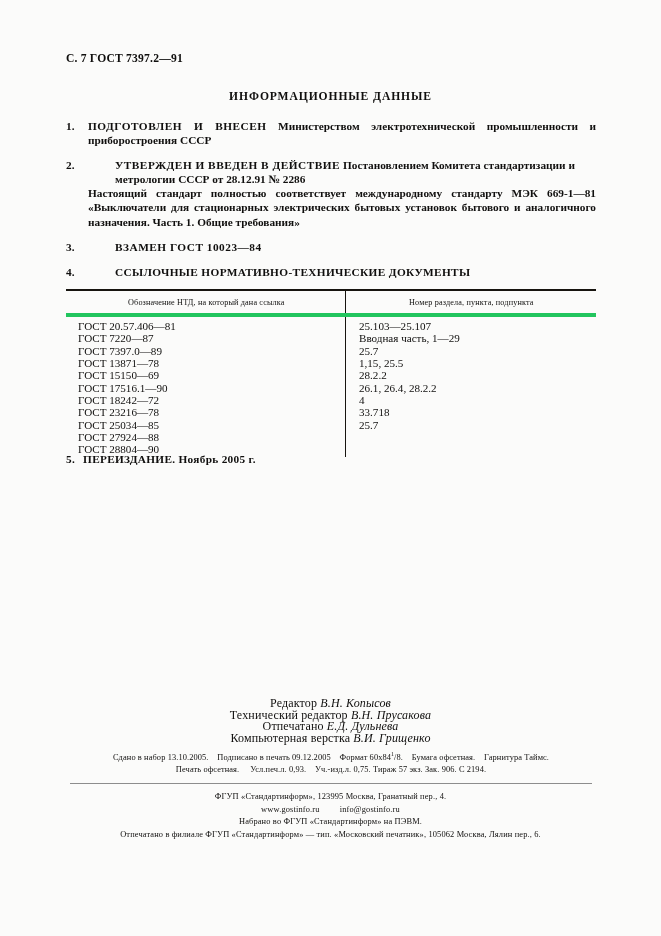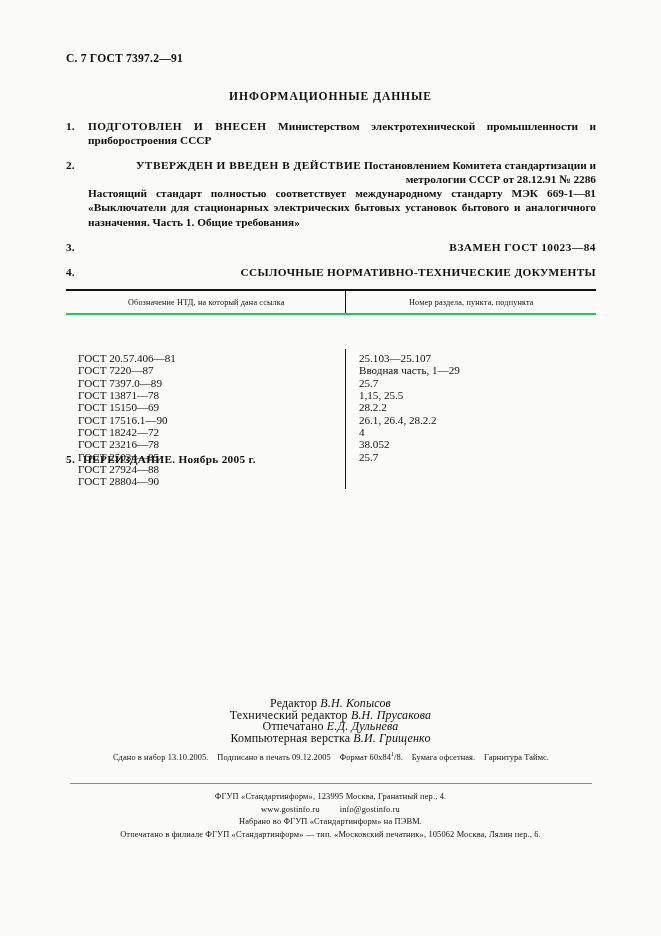--- a/index.html
+++ b/index.html
@@ -59,21 +59,21 @@
     position: absolute;
     left: 0;
     top: 0;
     font-weight: bold;
   }
   .section p {
     margin: 0;
     text-align: justify;
     text-justify: inter-word;
   }
-  .section p.nojust { text-align: right; }
+  .section p.nojust { text-align: left; margin-left: 27px; }
   .lead {
     font-weight: bold;
     letter-spacing: 0.5px;
   }
   .bold {
     font-weight: bold;
   }
   .sec-heading {
     font-weight: bold;
     letter-spacing: 0.35px;
@@ -86,36 +86,35 @@
     width: 530px;
   }
   .ref-table .tbl-top {
     border-top: 2px solid #17140f;
     height: 0;
     font-size: 0;
     line-height: 0;
   }
   .ref-table .tbl-head {
     display: flex;
-    border-bottom: 2px solid #22c55e;
+    border-bottom: 4px solid #22c55e;
     position: relative;
   }
   .ref-table .th {
     font-size: 8.2px;
     text-align: center;
     padding: 7px 4px 6px;
     letter-spacing: 0.15px;
   }
   .ref-table .th.left-col { width: 279px; }
   .ref-table .th.right-col { width: 247px; }
   .ref-table .tbl-body {
     display: flex;
     position: relative;
     padding-top: 3px;
-    margin-top: 34px;
   }
   .ref-table .col-left { width: 279px; }
   .ref-table .col-right { width: 247px; }
   .ref-table .cell {
     font-size: 11.1px;
     line-height: 12.35px;
     padding-left: 12px;
     white-space: nowrap;
   }
   .ref-table .col-right .cell { padding-left: 14px; }
@@ -246,21 +245,21 @@
         <div class="cell">ГОСТ 28804—90</div>
       </div>
       <div class="col-right">
         <div class="cell">25.103—25.107</div>
         <div class="cell">Вводная часть, 1—29</div>
         <div class="cell">25.7</div>
         <div class="cell">1,15, 25.5</div>
         <div class="cell">28.2.2</div>
         <div class="cell">26.1, 26.4, 28.2.2</div>
         <div class="cell">4</div>
-        <div class="cell">38.052</div>
+        <div class="cell">33.718</div>
         <div class="cell">25.7</div>
       </div>
       <div class="v-divider body"></div>
     </div>
   </div>
 
   <div class="reissue">
     <span class="num">5.</span><span>ПЕРЕИЗДАНИЕ. Ноябрь 2005 г.</span>
   </div>
 
@@ -272,20 +271,25 @@
   </div>
 
   <div class="imprint">
     <div>
       <span>Сдано в набор 13.10.2005.</span>&nbsp;&nbsp;&nbsp;
       <span>Подписано в печать 09.12.2005</span>&nbsp;&nbsp;&nbsp;
       <span><span>Формат 60x84</span><sup>1</sup><span>/8.</span></span>&nbsp;&nbsp;&nbsp;
       <span>Бумага офсетная.</span>&nbsp;&nbsp;&nbsp;
       <span>Гарнитура Таймс.</span>
     </div>
+    <div class="line2">
+      <span>Печать офсетная.</span>&nbsp;&nbsp;&nbsp;&nbsp;
+      <span>Усл.печ.л. 0,93.</span>&nbsp;&nbsp;&nbsp;
+      <span>Уч.-изд.л. 0,75. Тираж 57 экз. Зак. 906. С 2194.</span>
+    </div>
   </div>
 
   <div class="rule"></div>
 
   <div class="publisher">
     <div>ФГУП «Стандартинформ», 123995 Москва, Гранатный пер., 4.</div>
     <div>
       <span>www.gostinfo.ru</span>&nbsp;&nbsp;&nbsp;&nbsp;&nbsp;&nbsp;&nbsp;&nbsp;
       <span>info@gostinfo.ru</span>
     </div>

